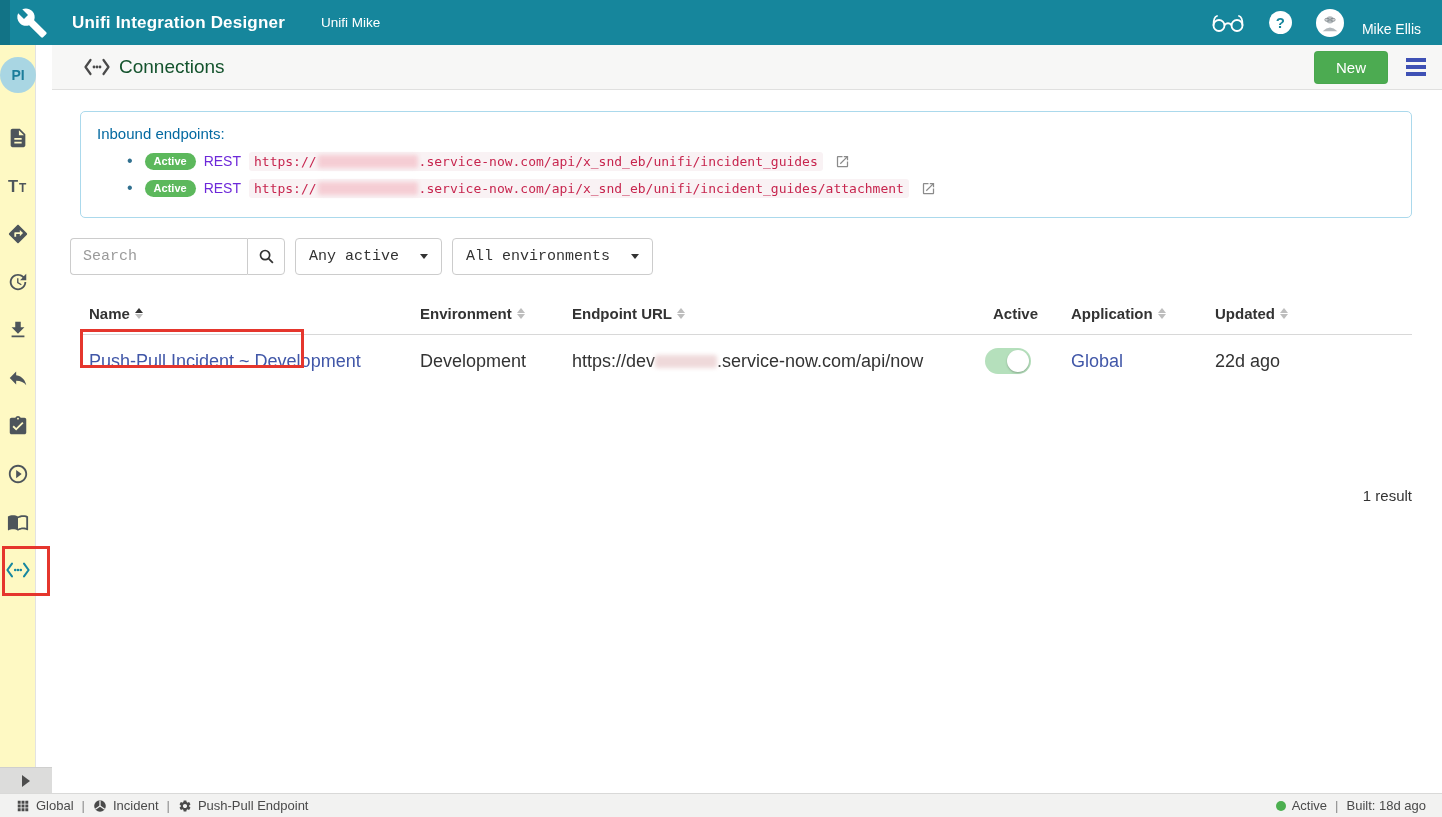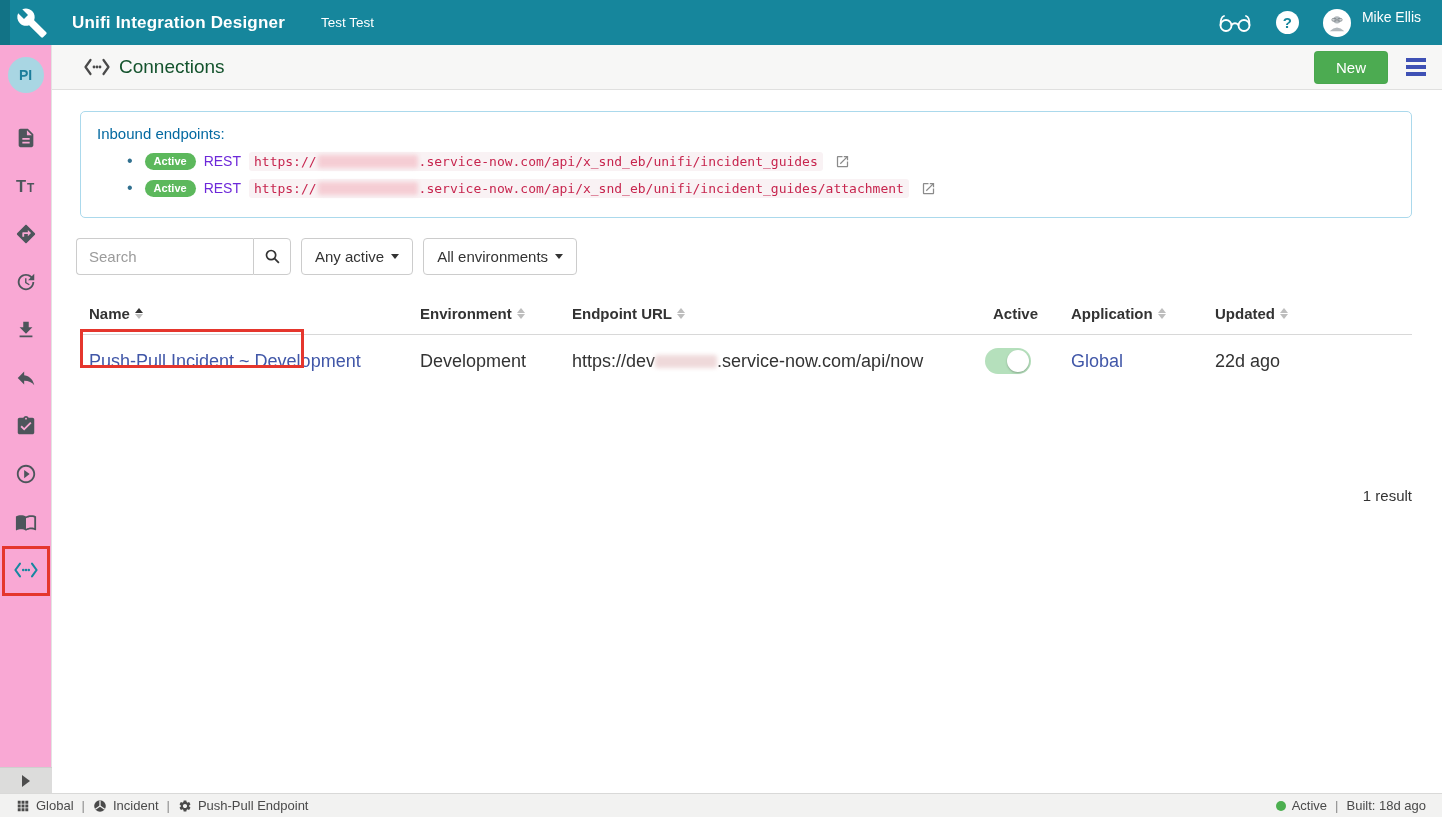--- a/index.html
+++ b/index.html
@@ -6,26 +6,26 @@
   html,body { width:1442px; height:817px; font-family:"Liberation Sans", sans-serif; background:#fff; overflow:hidden; }
 
   
   .topbar { position:absolute; left:0; top:0; width:1442px; height:45px; background:#16869c; display:flex; align-items:center; color:#fff; z-index:5; }
   .topbar-edge { position:absolute; left:0; top:0; bottom:0; width:10px; background:rgba(0,0,0,.14); }
   .wrench { margin-left:16px; width:32px; height:32px; flex:0 0 auto; }
   .app-title { margin-left:24px; font-size:17px; font-weight:bold; letter-spacing:.2px; }
   .app-subtitle { margin-left:36px; font-size:13.5px; }
   .topbar-right { margin-left:auto; margin-right:21px; display:flex; align-items:center; gap:24px; }
   .help-circle { width:23px; height:23px; border-radius:50%; background:#fff; color:#16869c; font-weight:bold; font-size:15px; display:flex; align-items:center; justify-content:center; }
-  .user { display:flex; align-items:flex-start; gap:11px; cursor:pointer; }
+  .user { display:flex; align-items:flex-end; gap:18px; cursor:pointer; }
   .avatar-photo { width:28px; height:28px; border-radius:50%; background:#fff; display:flex; align-items:center; justify-content:center; overflow:hidden; }
   .user-name { font-size:14px; }
 
   
-  .sidebar { position:absolute; left:0; top:45px; width:52px; bottom:24px; background:#f9a8d4; border-right:1px solid #e3e3e2; }
+  .sidebar { position:absolute; left:0; top:45px; width:36px; bottom:24px; background:#fef9c3; border-right:1px solid #e3e3e2; }
   .ws-avatar { width:36px; height:36px; border-radius:50%; background:#a9d6e3; color:#1c7d9b; font-weight:bold; font-size:14px; display:flex; align-items:center; justify-content:center; margin:12px auto 0; }
   .side-icons { margin-top:33px; display:flex; flex-direction:column; align-items:center; gap:24px; }
   .side-item { width:24px; height:24px; display:flex; align-items:center; justify-content:center; color:#4d555b; cursor:pointer; }
   .side-item svg { fill:#4d555b; }
   .side-item.teal svg { fill:none; }
   .collapse-btn { position:absolute; left:0; bottom:0; width:52px; height:26px; background:#dcdcdb; border-top:1px solid #cfcfce; display:flex; align-items:center; justify-content:center; cursor:pointer; }
   .tri-right { width:0; height:0; border-top:6px solid transparent; border-bottom:6px solid transparent; border-left:8px solid #4d4d4d; }
 
   
   .page-header { position:absolute; left:52px; top:45px; right:0; height:45px; background:#f7f7f6; border-bottom:1px solid #e0e0df; display:flex; align-items:center; }
@@ -44,26 +44,26 @@
   .ep-line { display:flex; align-items:center; gap:8px; margin:3px 0 3px 30px; height:24px; }
   .bullet { color:#31708f; font-size:16px; margin-right:4px; }
   .badge-active { background:#5cb85c; color:#fff; font-size:11px; font-weight:bold; padding:2.5px 9px; border-radius:10px; }
   .proto { color:#6d28d9; font-size:14px; }
   code.ep-url { font-family:"DejaVu Sans Mono","Liberation Mono",monospace; font-size:13px; color:#c7254e; background:#f9f2f4; padding:2px 5px; border-radius:3px; display:inline-flex; align-items:center; }
   .redacted { display:inline-block; width:100px; height:13px; background:#f5cdd4; filter:blur(2px); border-radius:2px; margin:0 1px; }
   .redacted-row { display:inline-block; width:62px; height:13px; background:#efd9da; filter:blur(2px); border-radius:2px; vertical-align:middle; }
   .ext-link { margin-left:4px; cursor:pointer; display:flex; }
 
   
-  .filter-row { margin:20px 24px 0; display:flex; align-items:center; }
+  .filter-row { margin:20px 18px 0; display:flex; align-items:center;font-family:Liberation Mono, monospace; }
   .input-group { display:flex; }
   .search-input { width:177px; height:37px; border:1px solid #ccc; border-right:none; border-radius:4px 0 0 4px; padding:0 12px; font-size:15px; font-family:inherit; color:#333; }
   .search-input::placeholder { color:#9b9b9b; }
   .search-btn { width:38px; height:37px; border:1px solid #ccc; background:#fff; border-radius:0 4px 4px 0; cursor:pointer; display:flex; align-items:center; justify-content:center; }
-  .dd-btn { margin-left:10px; height:37px; border:1px solid #ccc; background:#fff; border-radius:4px; padding:0 13px; font-size:15px; color:#333; font-family:inherit; display:flex; align-items:center; gap:7px; cursor:pointer; }
+  .dd-btn { margin-left:10px; height:37px; border:1px solid #ccc; background:#fff; border-radius:4px; padding:0 13px; font-size:15px; color:#333; font-family:inherit; display:flex; align-items:center; gap:21px; cursor:pointer; }
   .caret { width:0; height:0; border-left:4.5px solid transparent; border-right:4.5px solid transparent; border-top:5px solid #333; }
 
   
   .conn-table { margin:22px 30px 0 28px; }
   .t-head, .t-row { display:grid; grid-template-columns:331px 152px 413px 86px 144px 1fr; align-items:center; }
   .t-head { border-bottom:1px solid #d8d8d8; padding:8px 0 12px; }
   .th { font-size:15px; font-weight:bold; color:#333; padding-left:9px; display:flex; align-items:center; gap:5px; cursor:pointer; }
   .sort { display:flex; flex-direction:column; gap:1.5px; }
   .sort i { width:0; height:0; border-left:4px solid transparent; border-right:4px solid transparent; display:block; }
   .sort .up { border-bottom:5px solid #bdbdbd; }
@@ -90,21 +90,21 @@
 </style>
 </head>
 <body>
 
 <div class="topbar">
   <div class="topbar-edge"></div>
   <svg class="wrench" viewBox="0 0 24 24">
       <path fill="#ffffff" d="M22.7 19l-9.1-9.1c.9-2.3.4-5-1.5-6.9-2-2-5-2.4-7.4-1.3L9 6 6 9 1.6 4.7C.4 7.1.9 10.1 2.9 12.1c1.9 1.9 4.6 2.4 6.9 1.5l9.1 9.1c.4.4 1 .4 1.4 0l2.3-2.3c.5-.4.5-1.1.1-1.4z"></path>
     </svg>
   <div class="app-title">Unifi Integration Designer</div>
-  <div class="app-subtitle">Test Test</div>
+  <div class="app-subtitle">Unifi Mike</div>
   <div class="topbar-right">
     <svg width="34" height="20" viewBox="0 0 34 20">
       <g fill="none" stroke="#ffffff" stroke-width="1.8" stroke-linecap="round">
         <circle cx="8" cy="12.5" r="5.5"></circle>
           <circle cx="26" cy="12.5" r="5.5"></circle>
         <path d="M13.5 12 Q17 8.5 20.5 12"></path>
         <path d="M2.5 12 Q2.5 4 6 3"></path>
           <path d="M31.5 12 Q31.5 4 28 3"></path>
       </g>
     </svg>

